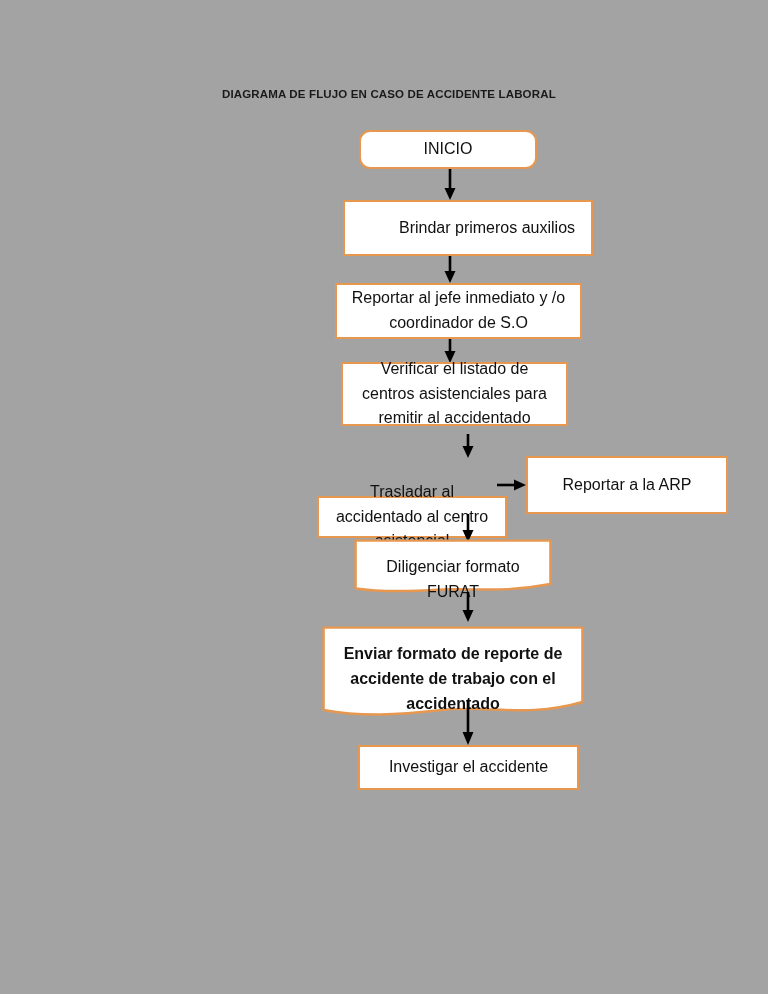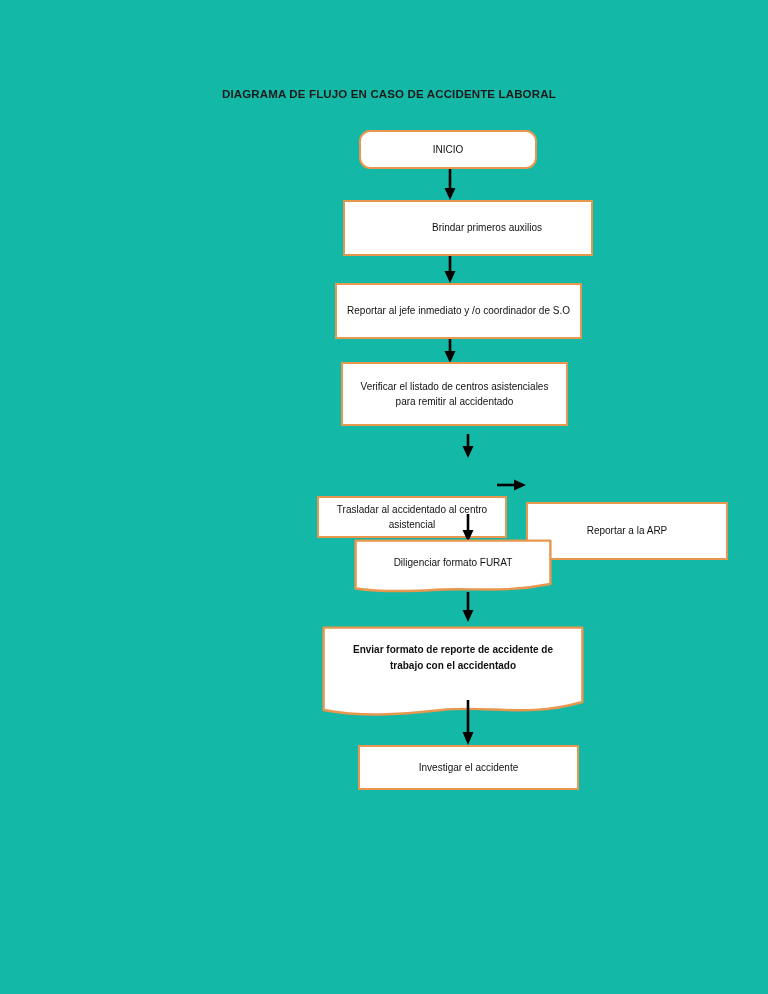--- a/index.html
+++ b/index.html
@@ -9,42 +9,42 @@
     background: #ffffff;
   }
   body {
     font-family: "Liberation Sans", sans-serif;
     color: #000000;
   }
   #canvas {
     position: relative;
     width: 768px;
     height: 994px;
-    background: #14b8a6;
+    background: #a3a3a3;
     overflow: hidden;
   }
   .title {
     position: absolute;
     left: 222px;
     top: 88px;
     font-size: 11.5px;
     font-weight: bold;
     letter-spacing: 0.15px;
     color: #1a1a1a;
     white-space: nowrap;
   }
   .node {
     position: absolute;
     box-sizing: border-box;
     background: #ffffff;
     display: flex;
     align-items: center;
     justify-content: center;
     text-align: center;
-    font-size: 10px;
+    font-size: 16px;
     line-height: 1.55;
     color: #111111;
     padding: 0 10px;
   }
   .rect {
     border: 2px solid #e8974f;
   }
   .terminator {
     border: 2px solid #e8974f;
     border-radius: 11px;
@@ -140,21 +140,21 @@
     <span>Trasladar al accidentado al centro asistencial</span>
   </div>
 
   <div class="arrow-h" style="left:497px; top:478px; width:29px;">
     <svg width="29" height="14" viewBox="0 0 29 14">
       <line x1="0" y1="7" x2="18" y2="7" stroke="#000000" stroke-width="2.6"></line>
       <polygon points="29,7 17,1.5 17,12.5" fill="#000000"></polygon>
     </svg>
   </div>
 
-  <div class="node rect" style="left:526px; top:456px; width:202px; height:58px;margin-top:46px;">
+  <div class="node rect" style="left:526px; top:456px; width:202px; height:58px;">
     <span>Reportar a la ARP</span>
   </div>
 
   <div class="arrow-v" style="left:461px; top:514px; height:28px;">
     <svg width="14" height="28" viewBox="0 0 14 28">
       <line x1="7" y1="0" x2="7" y2="17" stroke="#000000" stroke-width="2.6"></line>
       <polygon points="7,28 1.5,16 12.5,16" fill="#000000"></polygon>
     </svg>
   </div>
 

